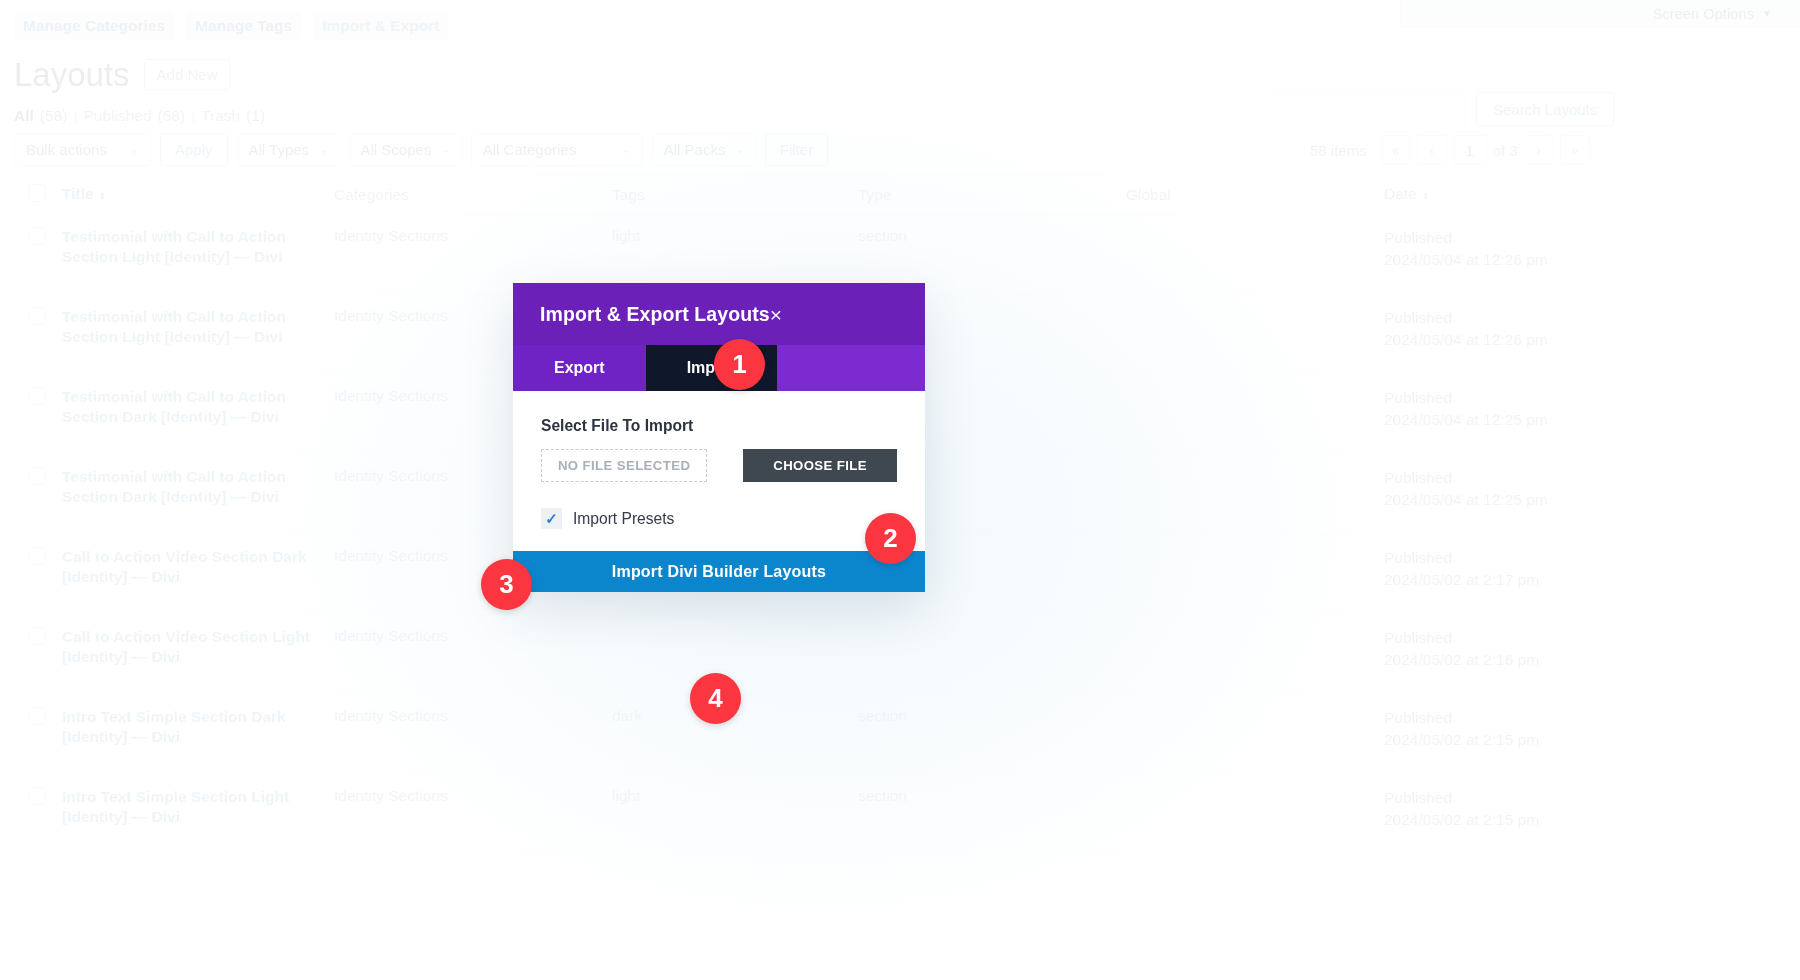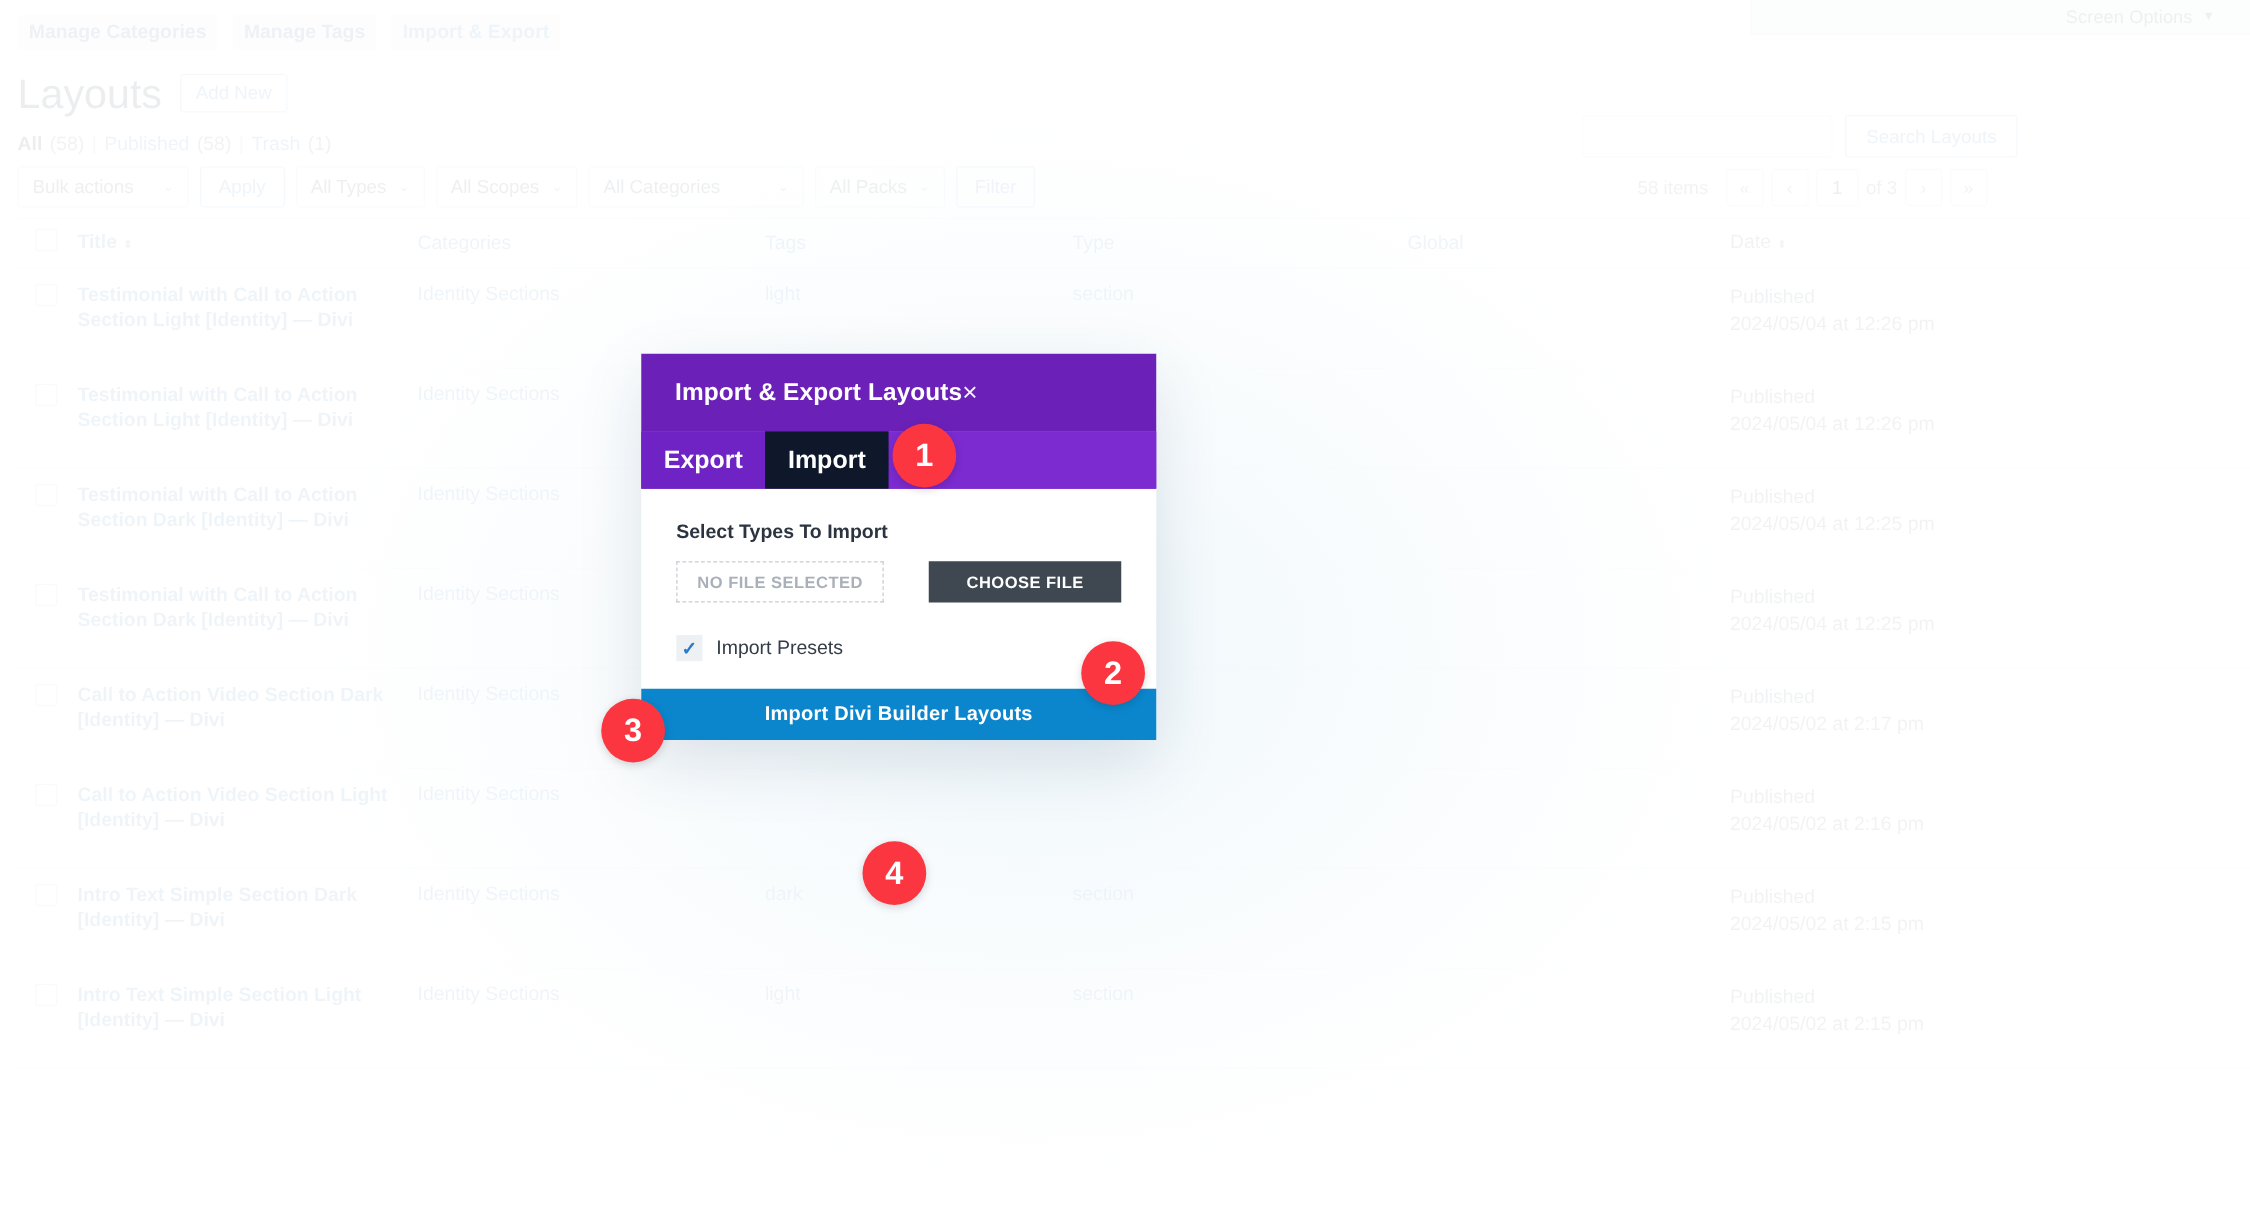--- a/index.html
+++ b/index.html
@@ -174,23 +174,23 @@
     color: #fff; font-size: 19.5px; font-weight: 700; letter-spacing: .1px;
   }
   .modal-close {
     color: #fff; font-size: 21px; line-height: 1; font-weight: 400;
     opacity: .95; cursor: pointer;
   }
   .modal-tabs {
     display: flex; background: #7b2bd0; height: 46px;
   }
   .modal-tab {
-    padding: 0 18px; height: 46px;
+    padding: 0 41px; height: 46px;
     display: flex; align-items: center;
-    color: #fff; font-size: 20px; font-weight: 700;
+    color: #fff; font-size: 16px; font-weight: 700;
     background: #6f23c4;
     cursor: pointer;
   }
   .modal-tab.active { background: #0f172a; }
   .modal-tabs .tabfill { flex: 1; background: #7b2bd0; }
 
   .modal-body { padding: 26px 28px 22px 28px; }
   .modal-desc {
     font-size: 15.4px; color: #4b5563; line-height: 1.47;
     margin: 0 0 22px 0;
@@ -451,21 +451,21 @@
   </div>
 
   <div class="modal-tabs">
     <div class="modal-tab">Export</div>
     <div class="modal-tab active">Import</div>
     <div class="tabfill"></div>
   </div>
 
   <div class="modal-body">
 
-    <div class="modal-label">Select Types To Import</div>
+    <div class="modal-label">Select File To Import</div>
 
     <div class="file-row">
       <div class="file-name">No File Selected</div>
       <div class="choose-file">Choose File</div>
     </div>
 
     <div class="presets-row">
       <div class="cb-checked">✓</div>
       <div class="presets-label">Import Presets</div>
     </div>

